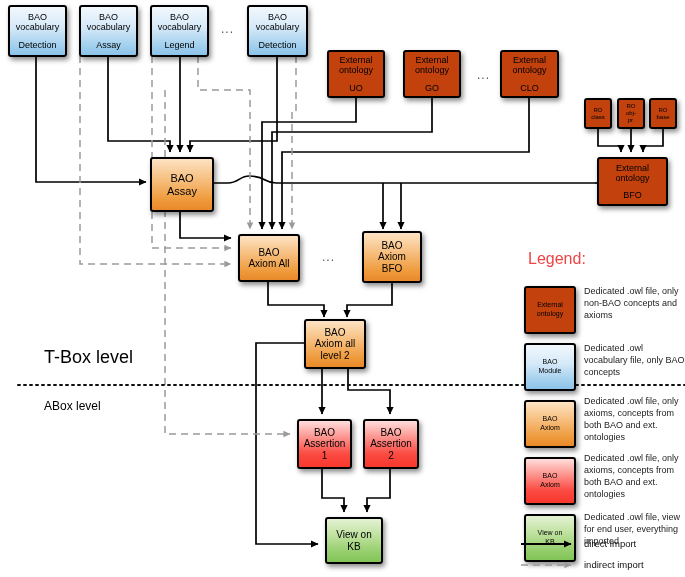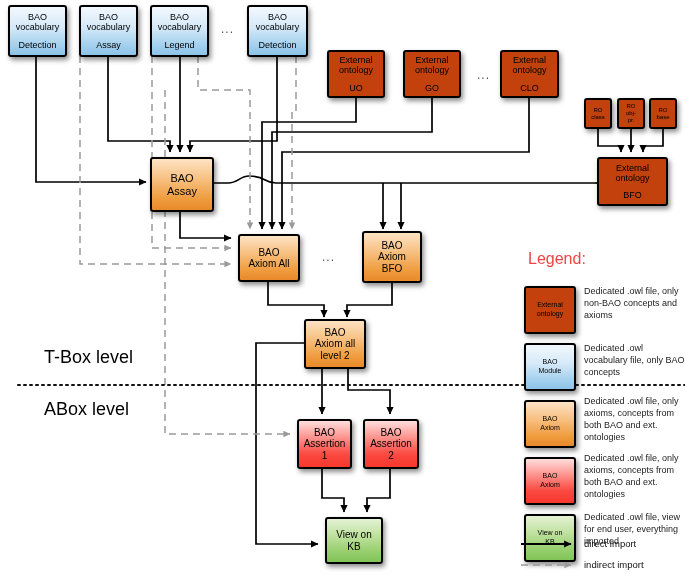--- a/index.html
+++ b/index.html
@@ -223,21 +223,21 @@
     <span class="l t10">Assertion</span>
     <span class="l t10">2</span>
   </div>
 
   <div class="node f-green" style="left:325px;top:517px;width:58px;height:47px;">
     <span class="l t10">View on</span>
     <span class="l t10">KB</span>
   </div>
 
   <div class="plainlabel" style="left:44px;top:347px;font-size:18px;">T-Box level</div>
-  <div class="plainlabel" style="left:44px;top:399px;font-size:18px;">ABox level</div>
+  <div class="plainlabel" style="left:44px;top:399px;font-size:12px;">ABox level</div>
 
   <div id="legend">
     <div class="ltitle">Legend:</div>
 
     <div class="lg-box f-white" style="left:16px;top:36px;">
       <span>External</span>
       <span>ontology</span>
     </div>
     <div class="lg-txt" style="top:36px;">Dedicated .owl file, only non-BAO concepts and axioms</div>
 

